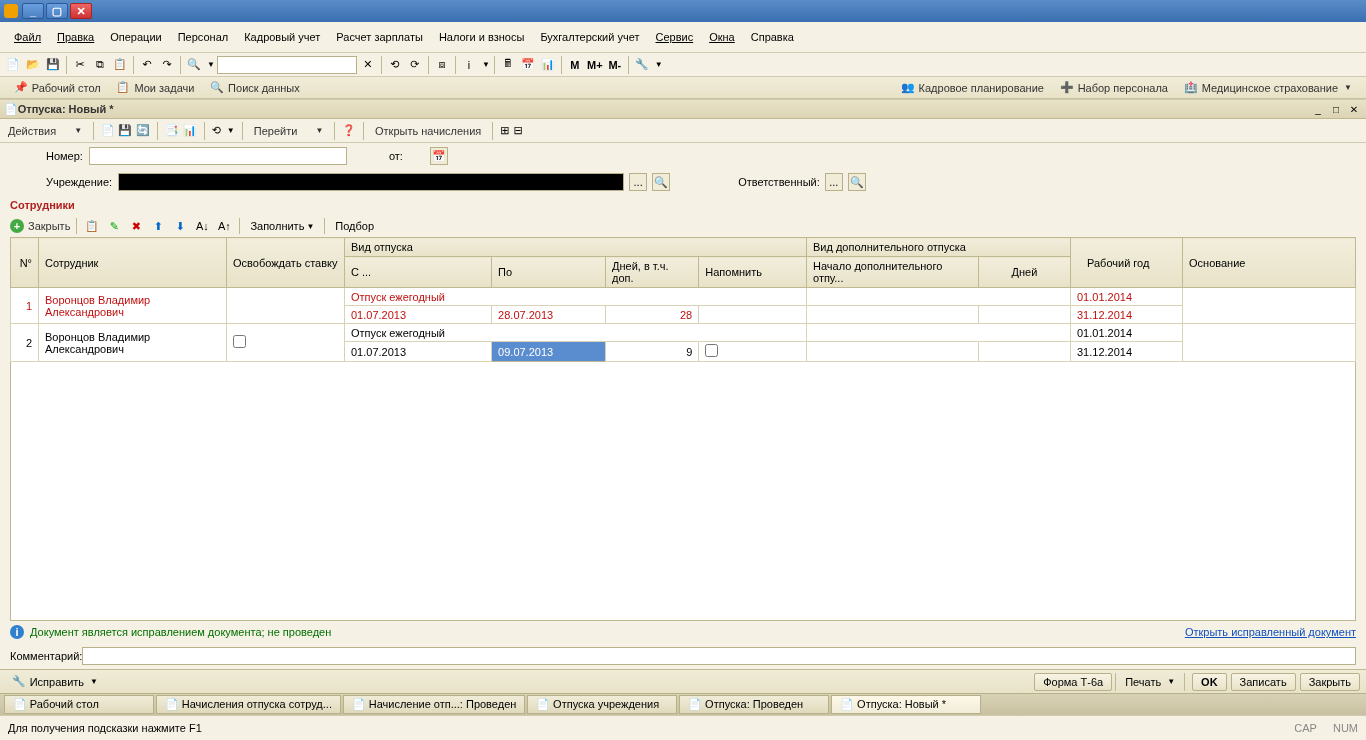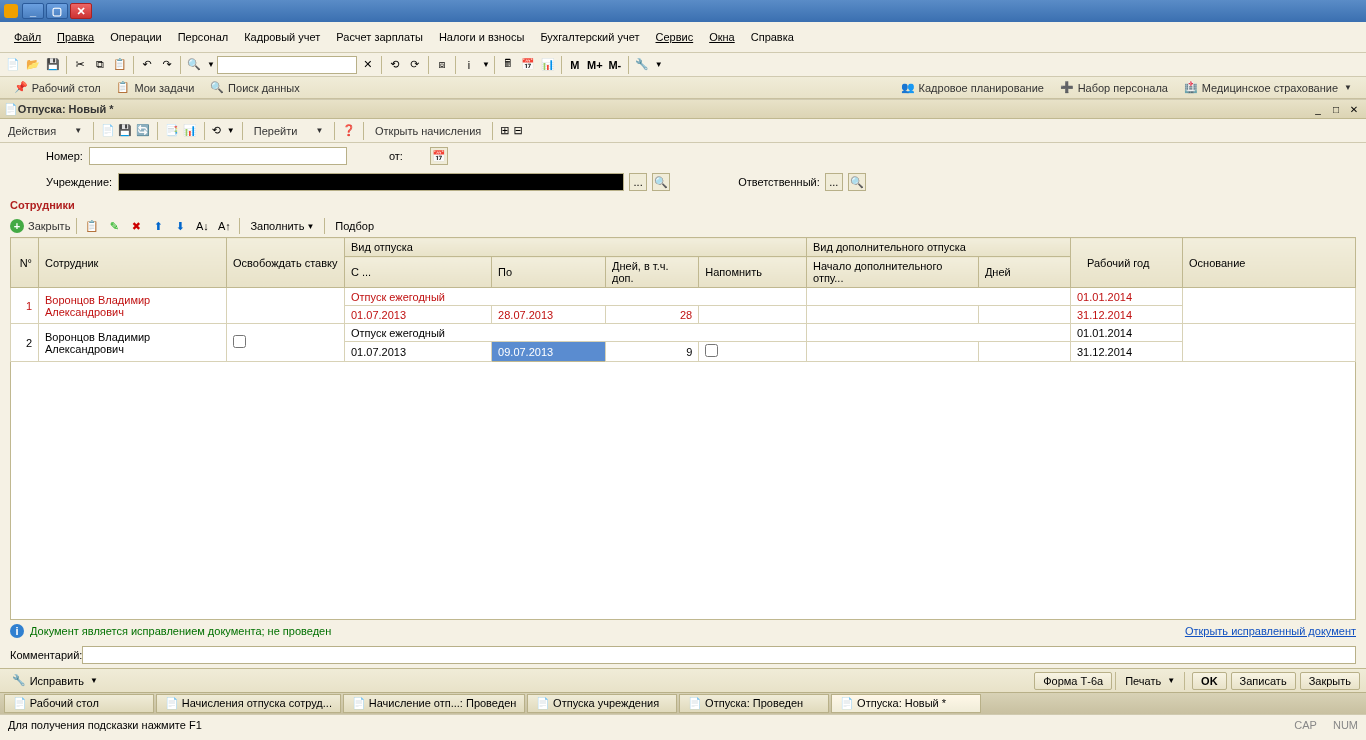--- a/index.html
+++ b/index.html
@@ -50,40 +50,40 @@
 .data-table .chk-col { width: 118px; }
 .data-table .kind-col { width: 462px; }
 .data-table .addkind-col { width: 264px; }
 .data-table .year-col { width: 112px; padding-left: 16px; }
 .data-table .basis-col { }
 .data-table .from-col { width: 142px; }
 .data-table .to-col { width: 110px; }
 .data-table .days-col { width: 90px; text-align: right; }
 .data-table .remind-col { width: 104px; }
 .data-table .addstart-col { width: 168px; }
-.data-table .adddays-col { width: 90px; }
+.data-table .adddays-col { width: 90px; text-align: center; }
 .data-table tr.red td { color: #c01010; }
 .selected-cell { background: #5a8cd0 !important; color: #fff !important; border: 1px dotted #333 !important; }
 .empty-area { flex: 1; background: #fff; margin: 0 10px; border-left: 1px solid #c0b890; border-right: 1px solid #c0b890; border-bottom: 1px solid #c0b890; }
 .info-bar { display: flex; align-items: center; padding: 4px 10px; color: #007000; }
 .info-bar .info-icon { width: 14px; height: 14px; background: #3080d0; border-radius: 50%; color: #fff; display: flex; align-items: center; justify-content: center; font-weight: bold; margin-right: 6px; }
 .info-bar .spacer { flex: 1; }
 .info-bar .link { color: #1050c0; text-decoration: underline; cursor: pointer; text-align: left; }
 .comment-row { display: flex; align-items: center; padding: 4px 10px; }
 .comment-row input { flex: 1; height: 18px; border: 1px solid #b8b088; background: #fff; padding: 0 4px; }
 .bottom-toolbar { background: linear-gradient(#f0ecd8, #e8e2c8); height: 24px; display: flex; align-items: center; padding: 2px 6px; border-top: 1px solid #c0b890; }
 .bottom-toolbar .link-btn { display: flex; align-items: center; gap: 4px; cursor: pointer; padding: 2px 6px; }
 .bottom-toolbar .spacer { flex: 1; }
 .bottom-toolbar .btn { padding: 2px 8px; border: 1px solid #b8b088; background: linear-gradient(#f8f4e4, #e8e2c8); cursor: pointer; margin-left: 4px; border-radius: 2px; }
 .bottom-toolbar .btn.ok { font-weight: bold; }
 .bottom-toolbar .sep { width: 1px; height: 18px; background: #c0b890; margin: 0 3px; }
 .taskbar { background: linear-gradient(#d8d2b6, #c8c0a0); height: 22px; display: flex; align-items: center; padding: 0 4px; gap: 2px; border-top: 1px solid #b8b088; }
 .taskbar .task-btn { background: linear-gradient(#f0ecd8, #e0dabc); border: 1px solid #b8b088; padding: 2px 8px; cursor: pointer; display: flex; align-items: center; gap: 4px; min-width: 150px; font-size: 11px; }
 .taskbar .task-btn.active { background: linear-gradient(#fff8e8, #f0ecd8); }
-.statusbar { background: #f5f1e4; height: 26px; display: flex; padding: 4px 8px; border-top: 1px solid #d0cab0; }
+.statusbar { background: #f5f1e4; height: 17px; display: flex; align-items: center; padding: 12px 8px; border-top: 1px solid #d0cab0; }
 .statusbar .spacer { flex: 1; }
 .statusbar .ind { color: #888; margin-left: 16px; }
 .dropdown-arrow { font-size: 8px; margin-left: 2px; }
 .black-input { background: #000 !important; }
 </style>
 </head>
 <body>
 
 <div class="titlebar">
   <div class="title-icon"></div>

